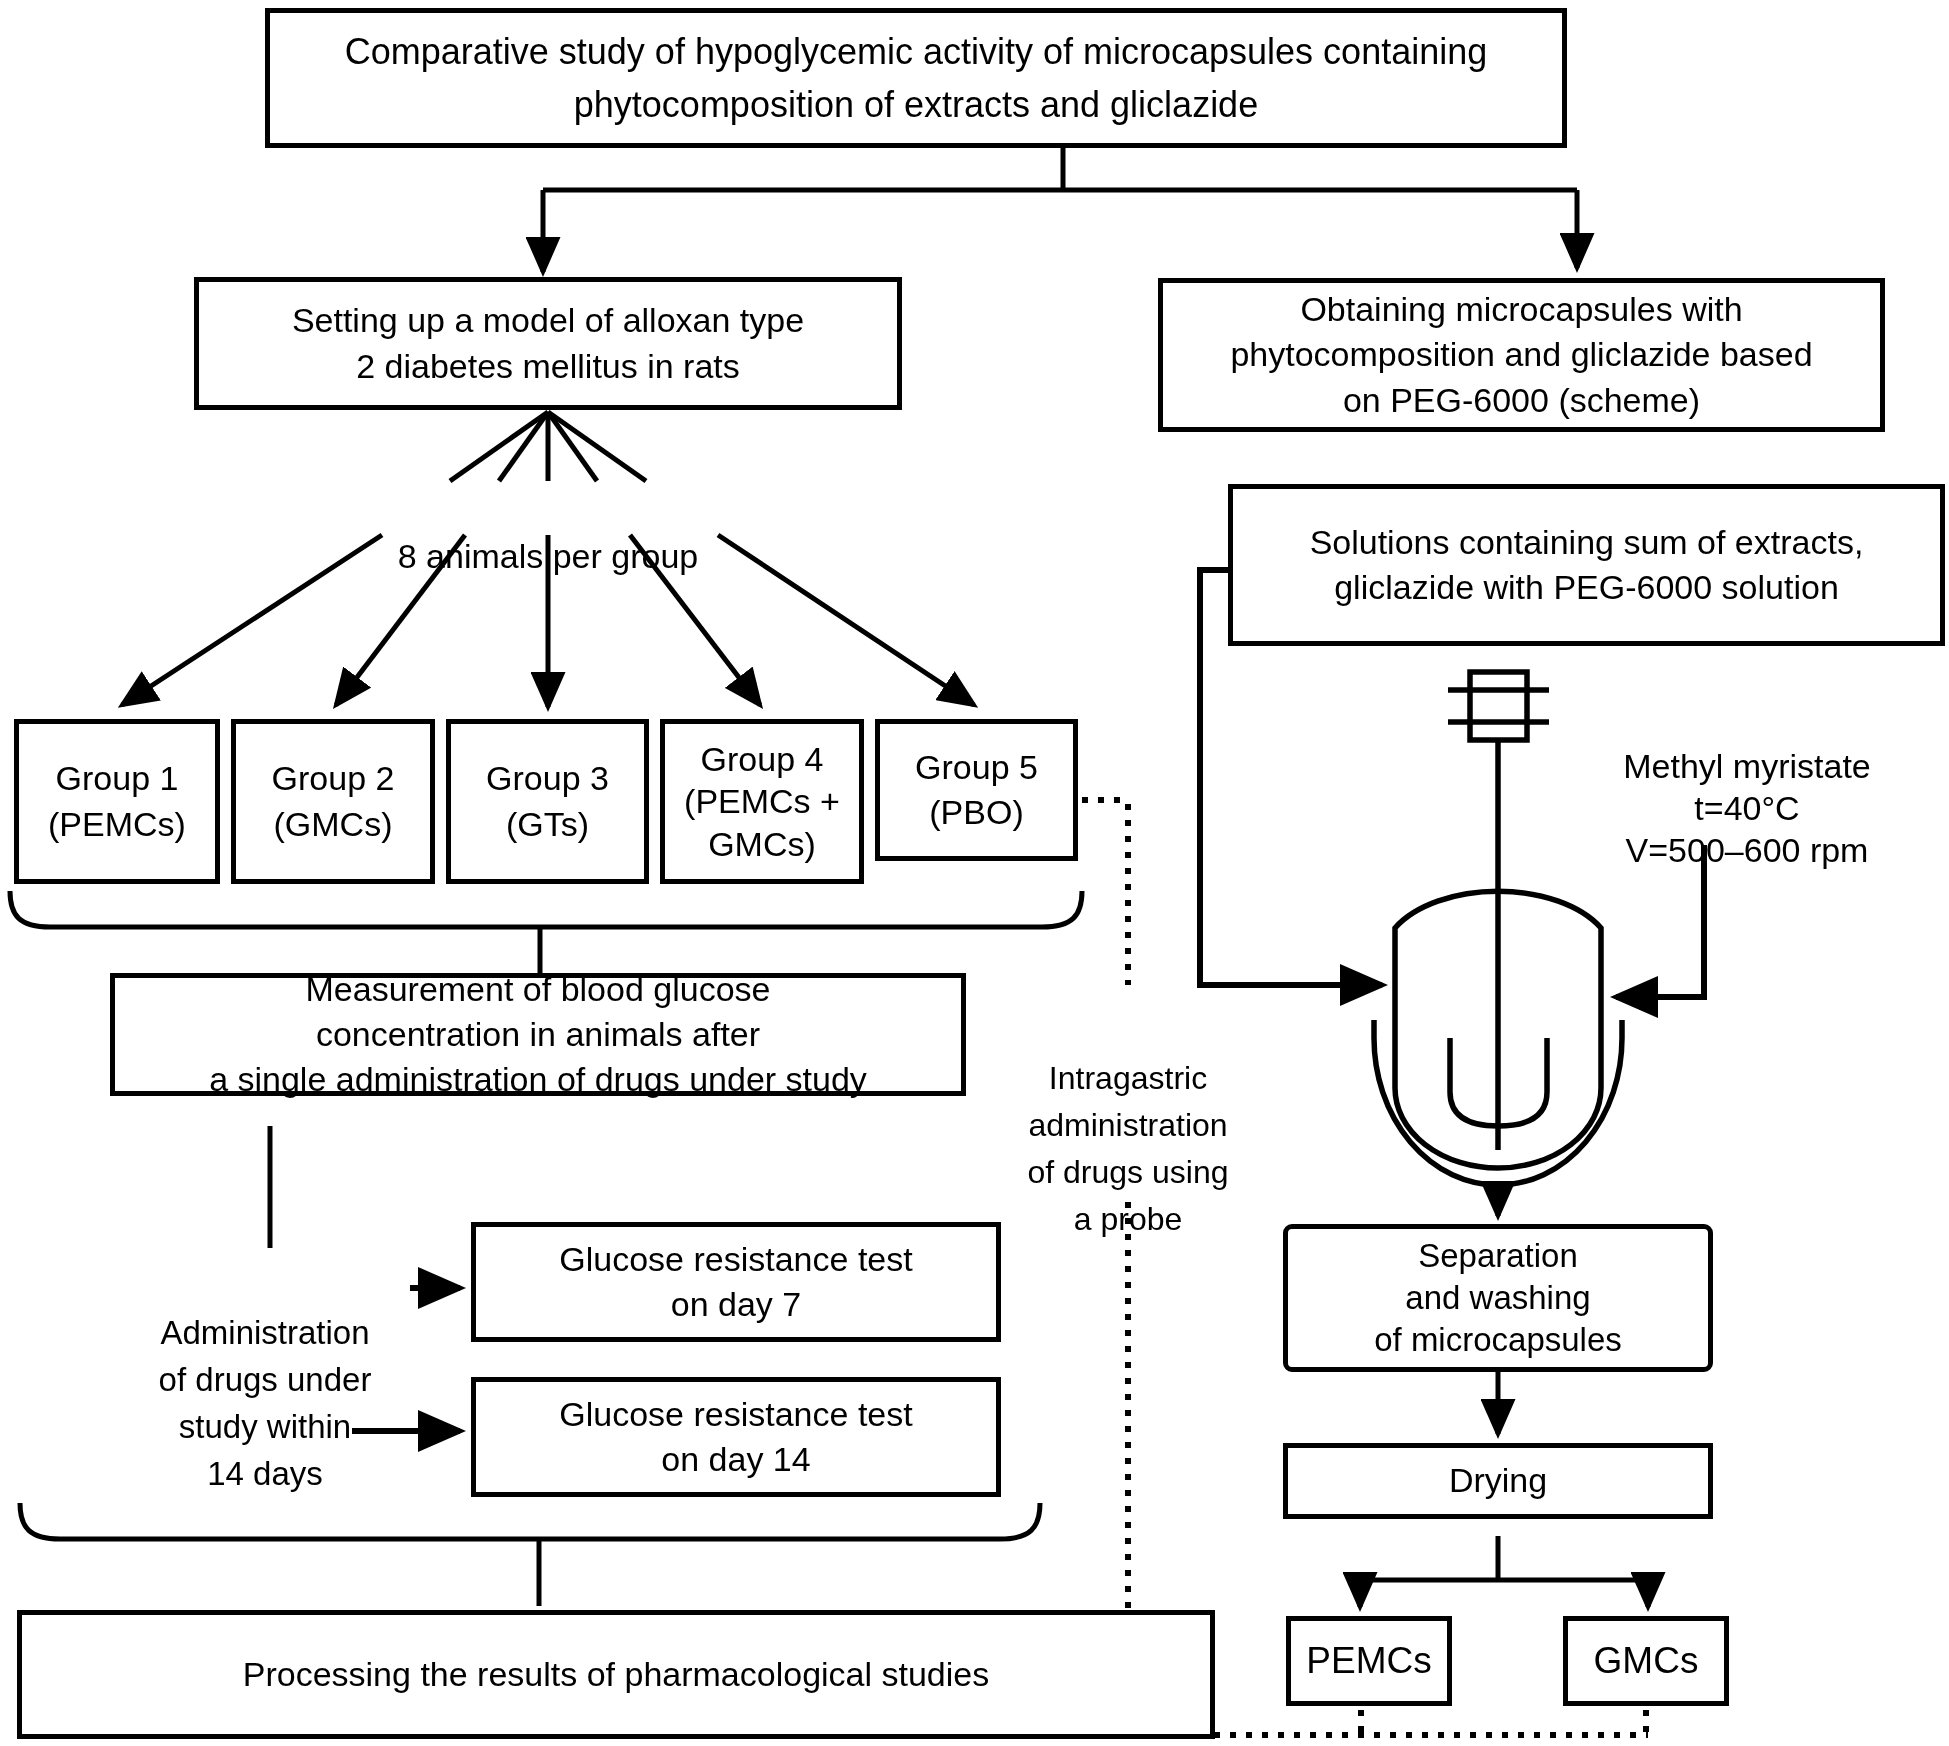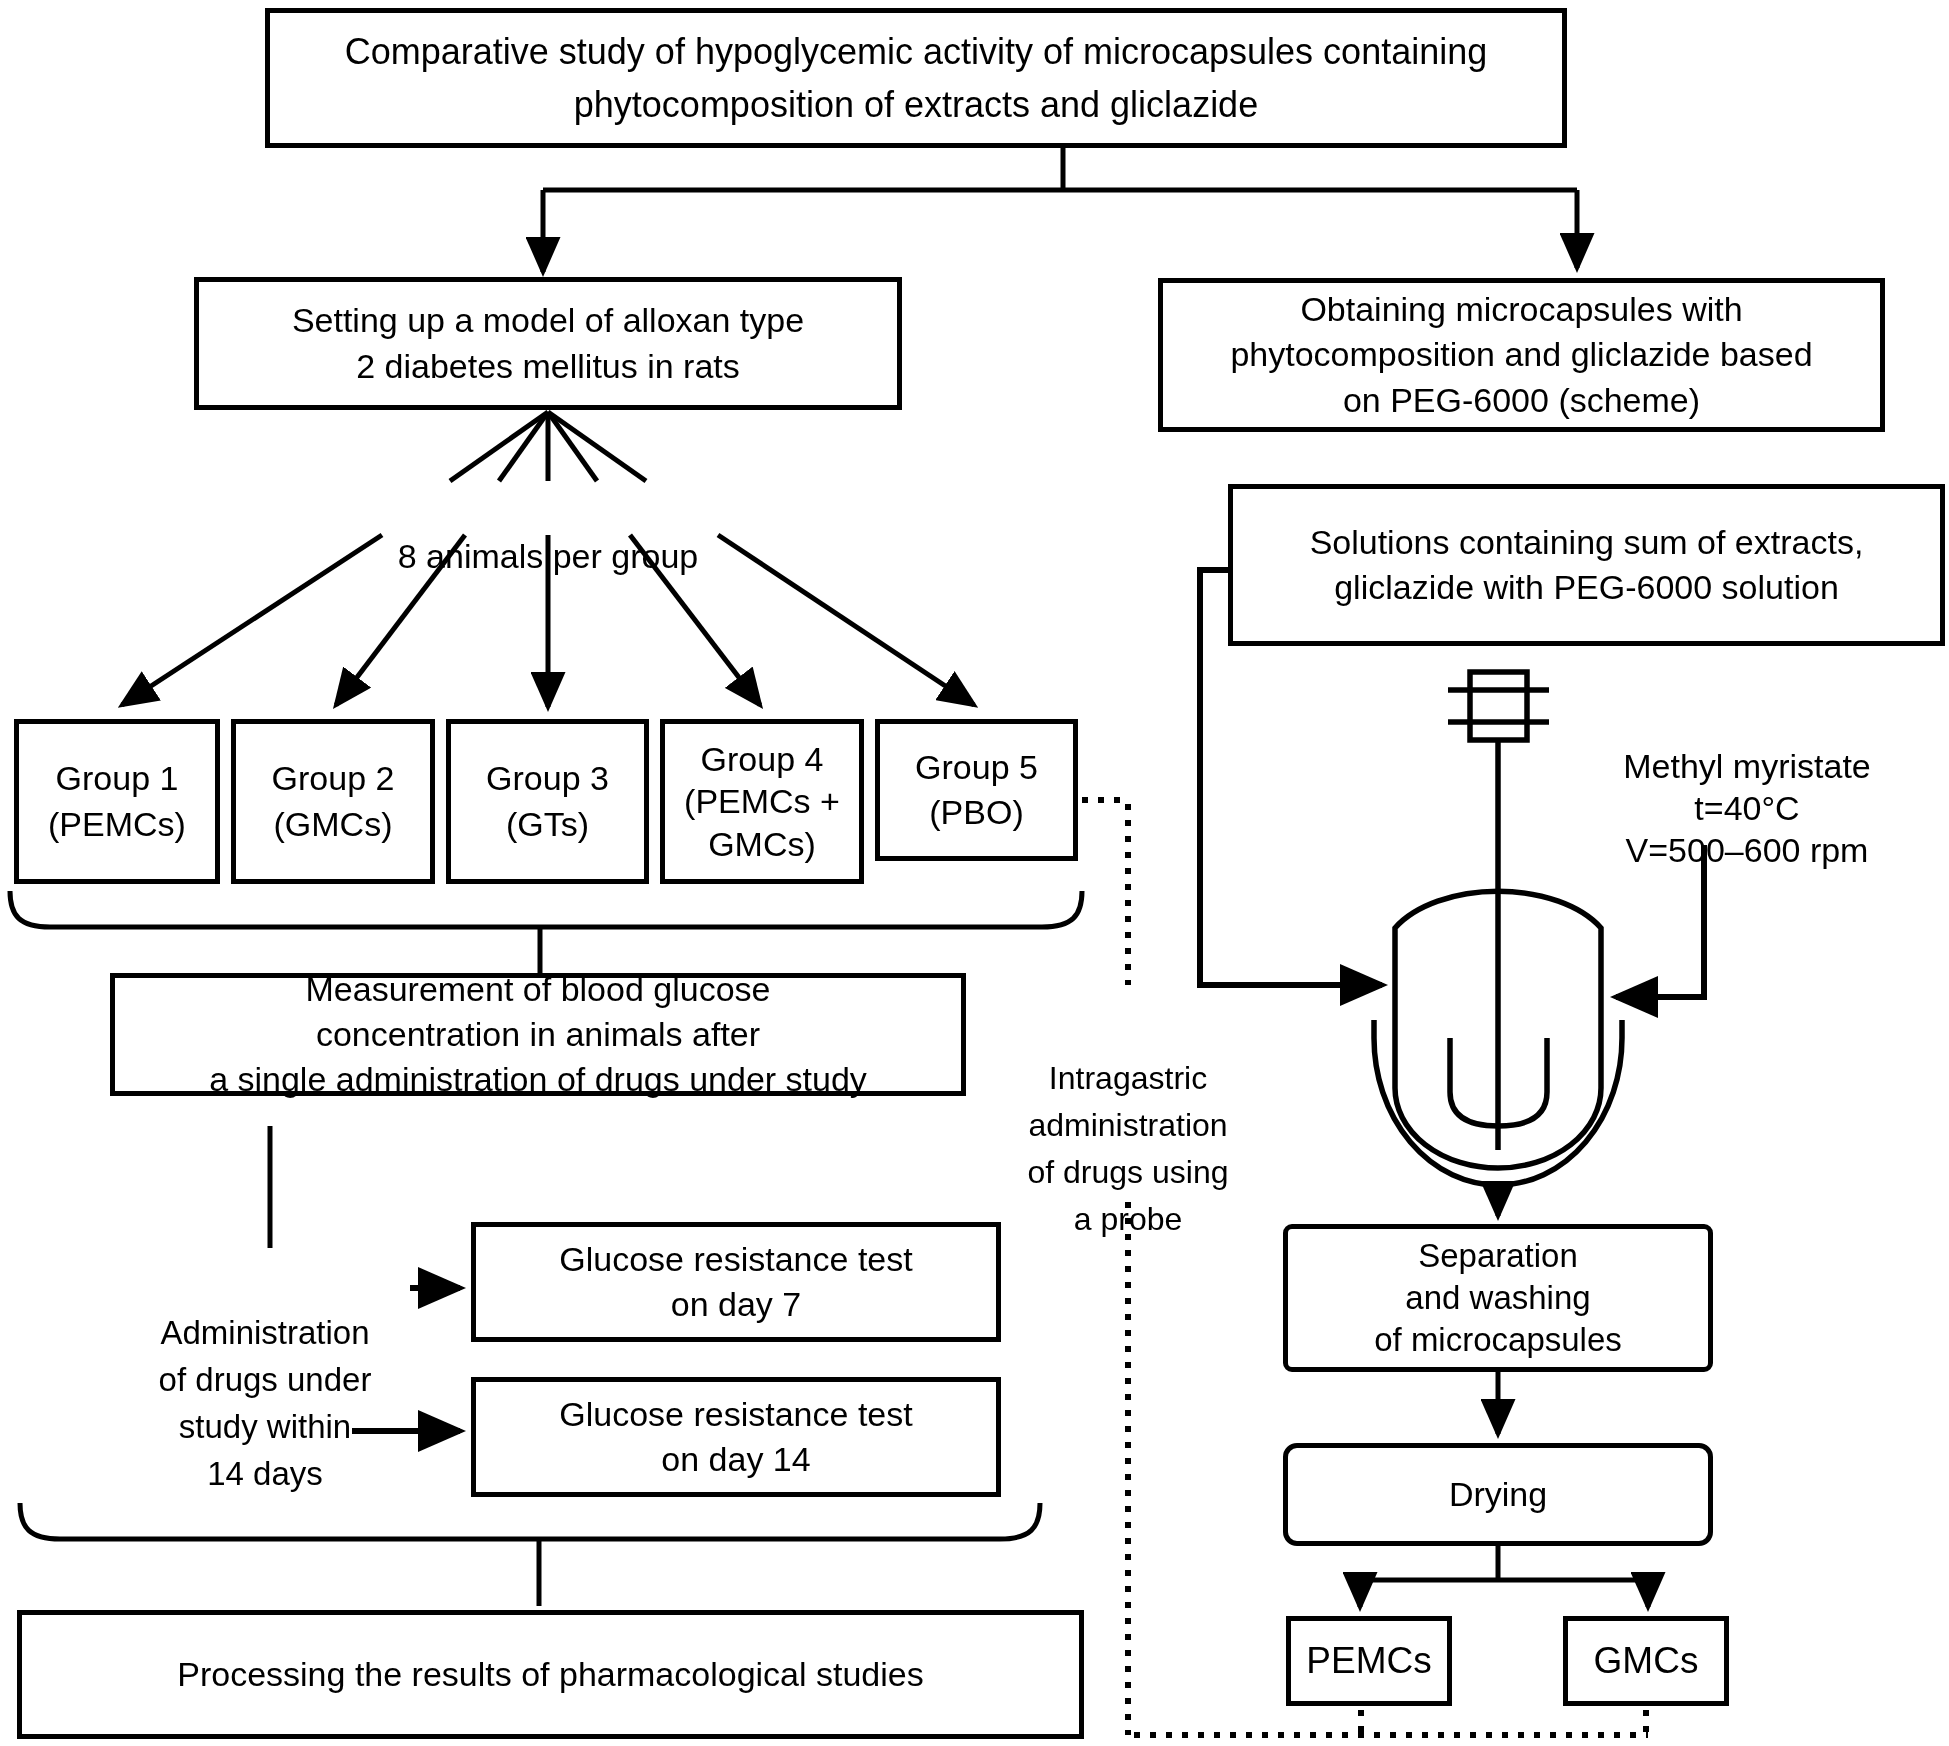--- a/index.html
+++ b/index.html
@@ -177,21 +177,21 @@
   <div class="box" style="left:471px;top:1222px;width:530px;height:120px;">
     <span>Glucose resistance test
 on day 7</span>
   </div>
 
   <div class="box" style="left:471px;top:1377px;width:530px;height:120px;">
     <span>Glucose resistance test
 on day 14</span>
   </div>
 
-  <div class="box" style="left:17px;top:1610px;width:1067px;height:129px;">
+  <div class="box" style="left:17px;top:1610px;width:1198px;height:129px;">
     <span>Processing the results of pharmacological studies</span>
   </div>
 
   <div class="label" style="left:968px;top:1008px;width:320px;font-size:32px;">
     <span>Intragastric
 administration
 of drugs using
 a probe</span>
   </div>
 
@@ -200,21 +200,21 @@
 t=40°C
 V=500–600 rpm</span>
   </div>
 
   <div class="box f33" style="left:1283px;top:1224px;width:430px;height:148px;border-radius:9px;">
     <span>Separation
 and washing
 of microcapsules</span>
   </div>
 
-  <div class="box" style="left:1283px;top:1443px;width:430px;height:103px;border-radius:14px;">
+  <div class="box" style="left:1283px;top:1443px;width:430px;height:76px;">
     <span>Drying</span>
   </div>
 
   <div class="box f37" style="left:1278px;top:1616px;width:166px;height:90px;margin-left:8px;">
     <span>PEMCs</span>
   </div>
 
   <div class="box f37" style="left:1563px;top:1616px;width:166px;height:90px;">
     <span>GMCs</span>
   </div>

